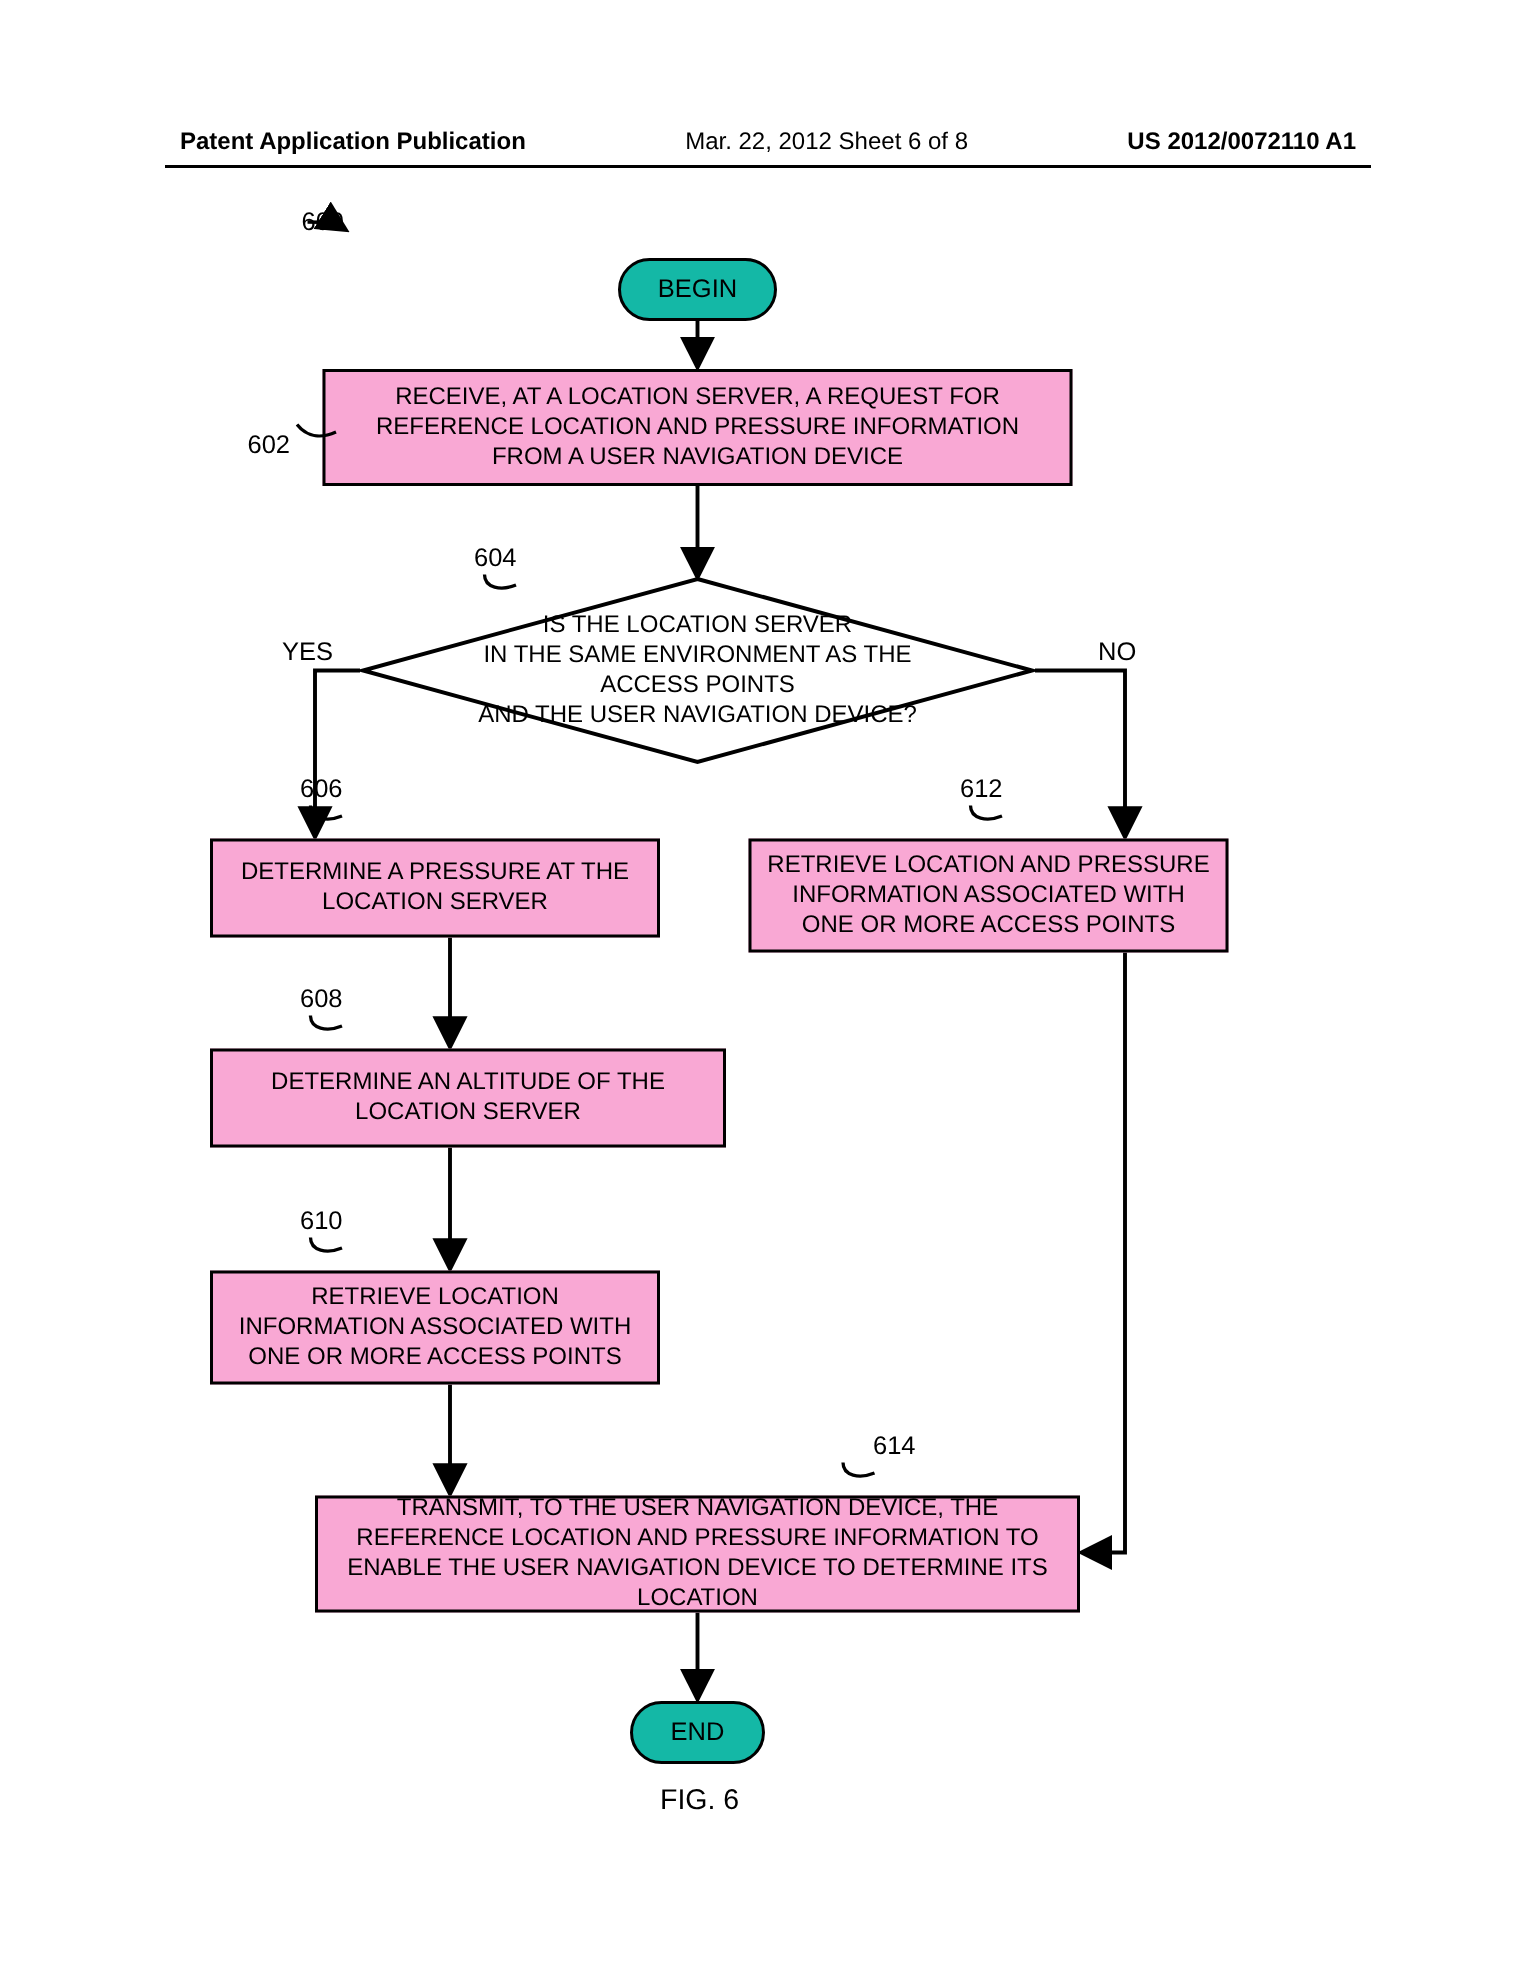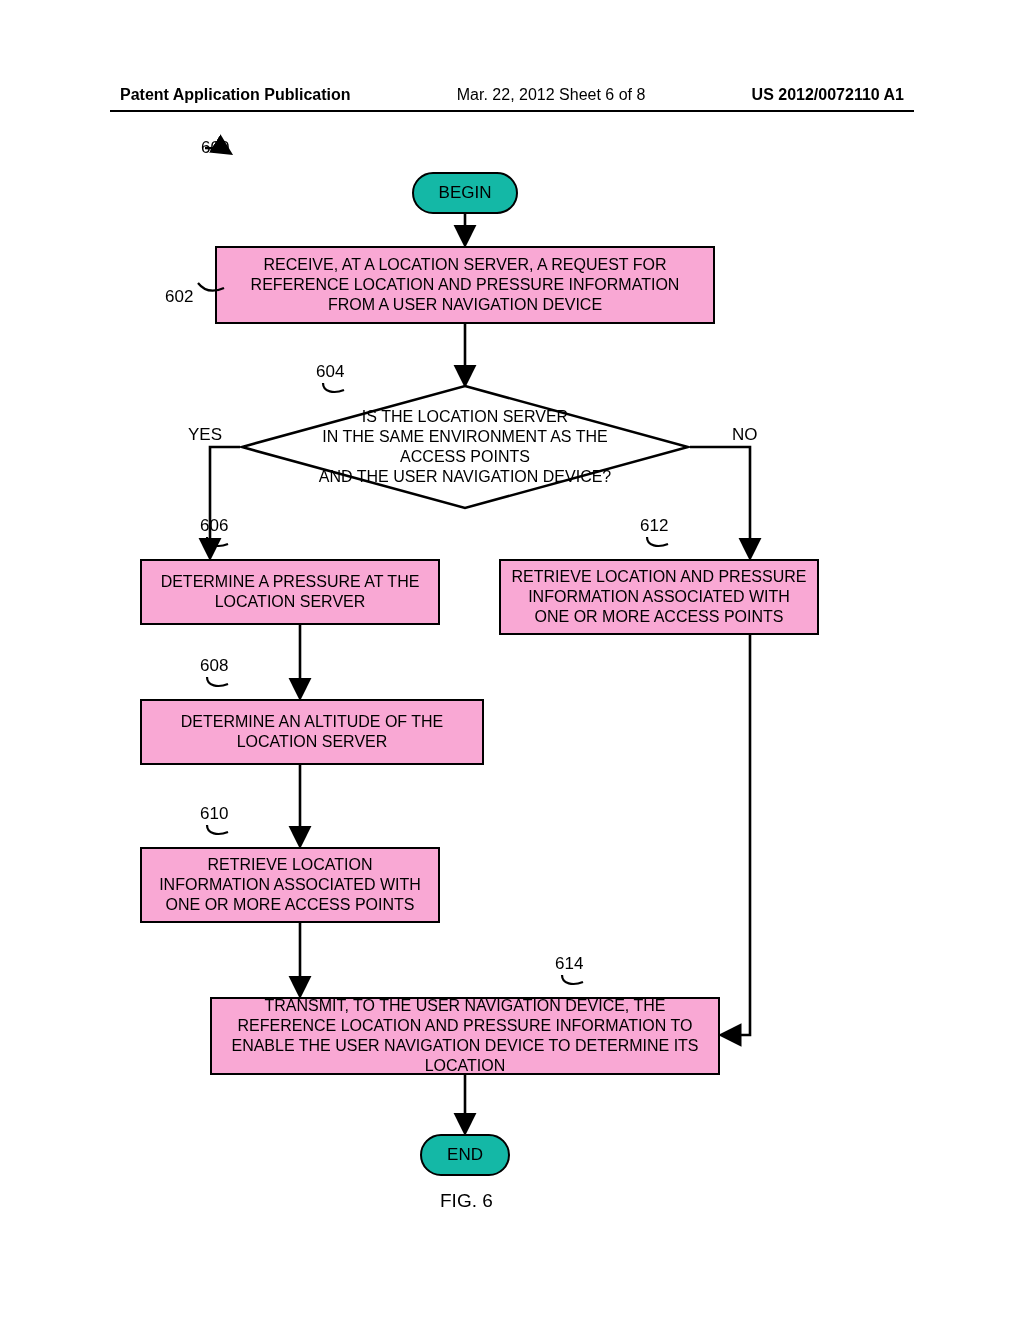--- a/index.html
+++ b/index.html
@@ -201,21 +201,21 @@
       </svg>
   </div>
 
   <span class="ref" style="left:200px; top:804px;">610</span>
   <div class="leader" style="left:204px; top:824px;">
     <svg width="28" height="14">
         <path d="M 3 1 C 3 10 14 12 24 8" stroke="#000" stroke-width="2.2" fill="none"></path>
       </svg>
   </div>
 
-  <span class="ref" style="left:555px; top:954px;">614</span>
+  <span class="ref" style="left:582px; top:954px;">614</span>
   <div class="leader" style="left:559px; top:974px;">
     <svg width="28" height="14">
         <path d="M 3 1 C 3 10 14 12 24 8" stroke="#000" stroke-width="2.2" fill="none"></path>
       </svg>
   </div>
 
   <span class="yesno" style="left:188px; top:425px;">YES</span>
   <span class="yesno" style="left:732px; top:425px;">NO</span>
 
   <div class="figcap" style="left:440px; top:1190px;">FIG. 6</div>

